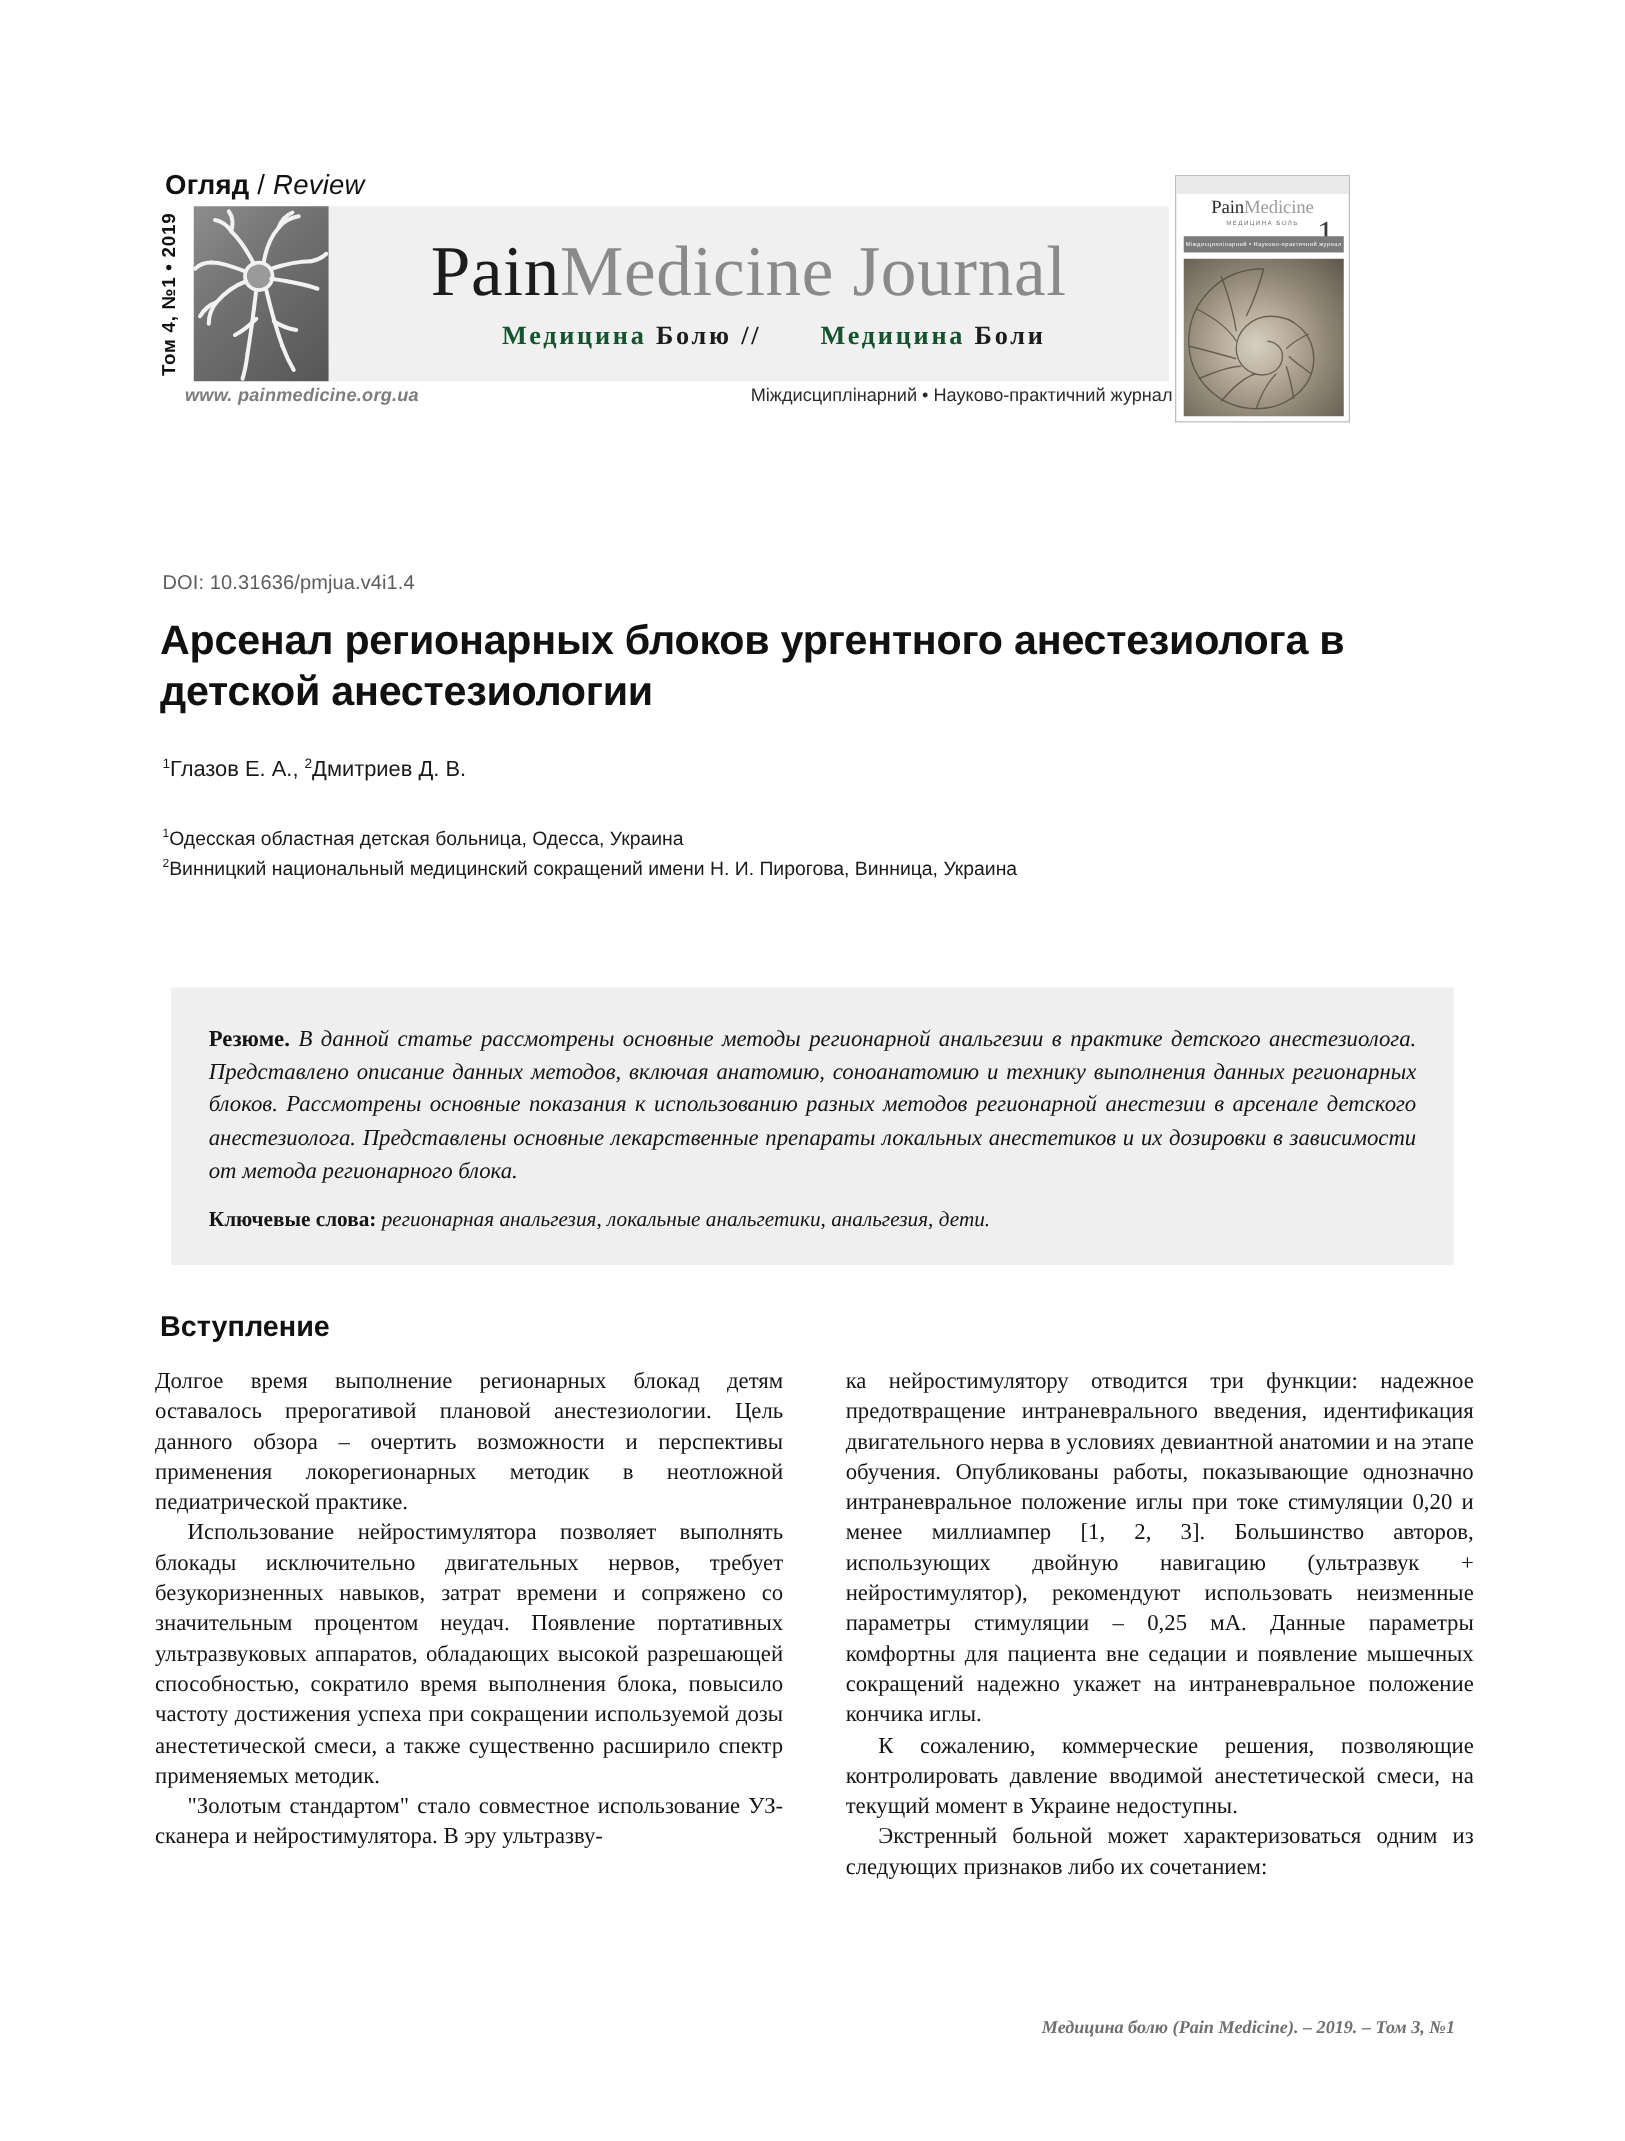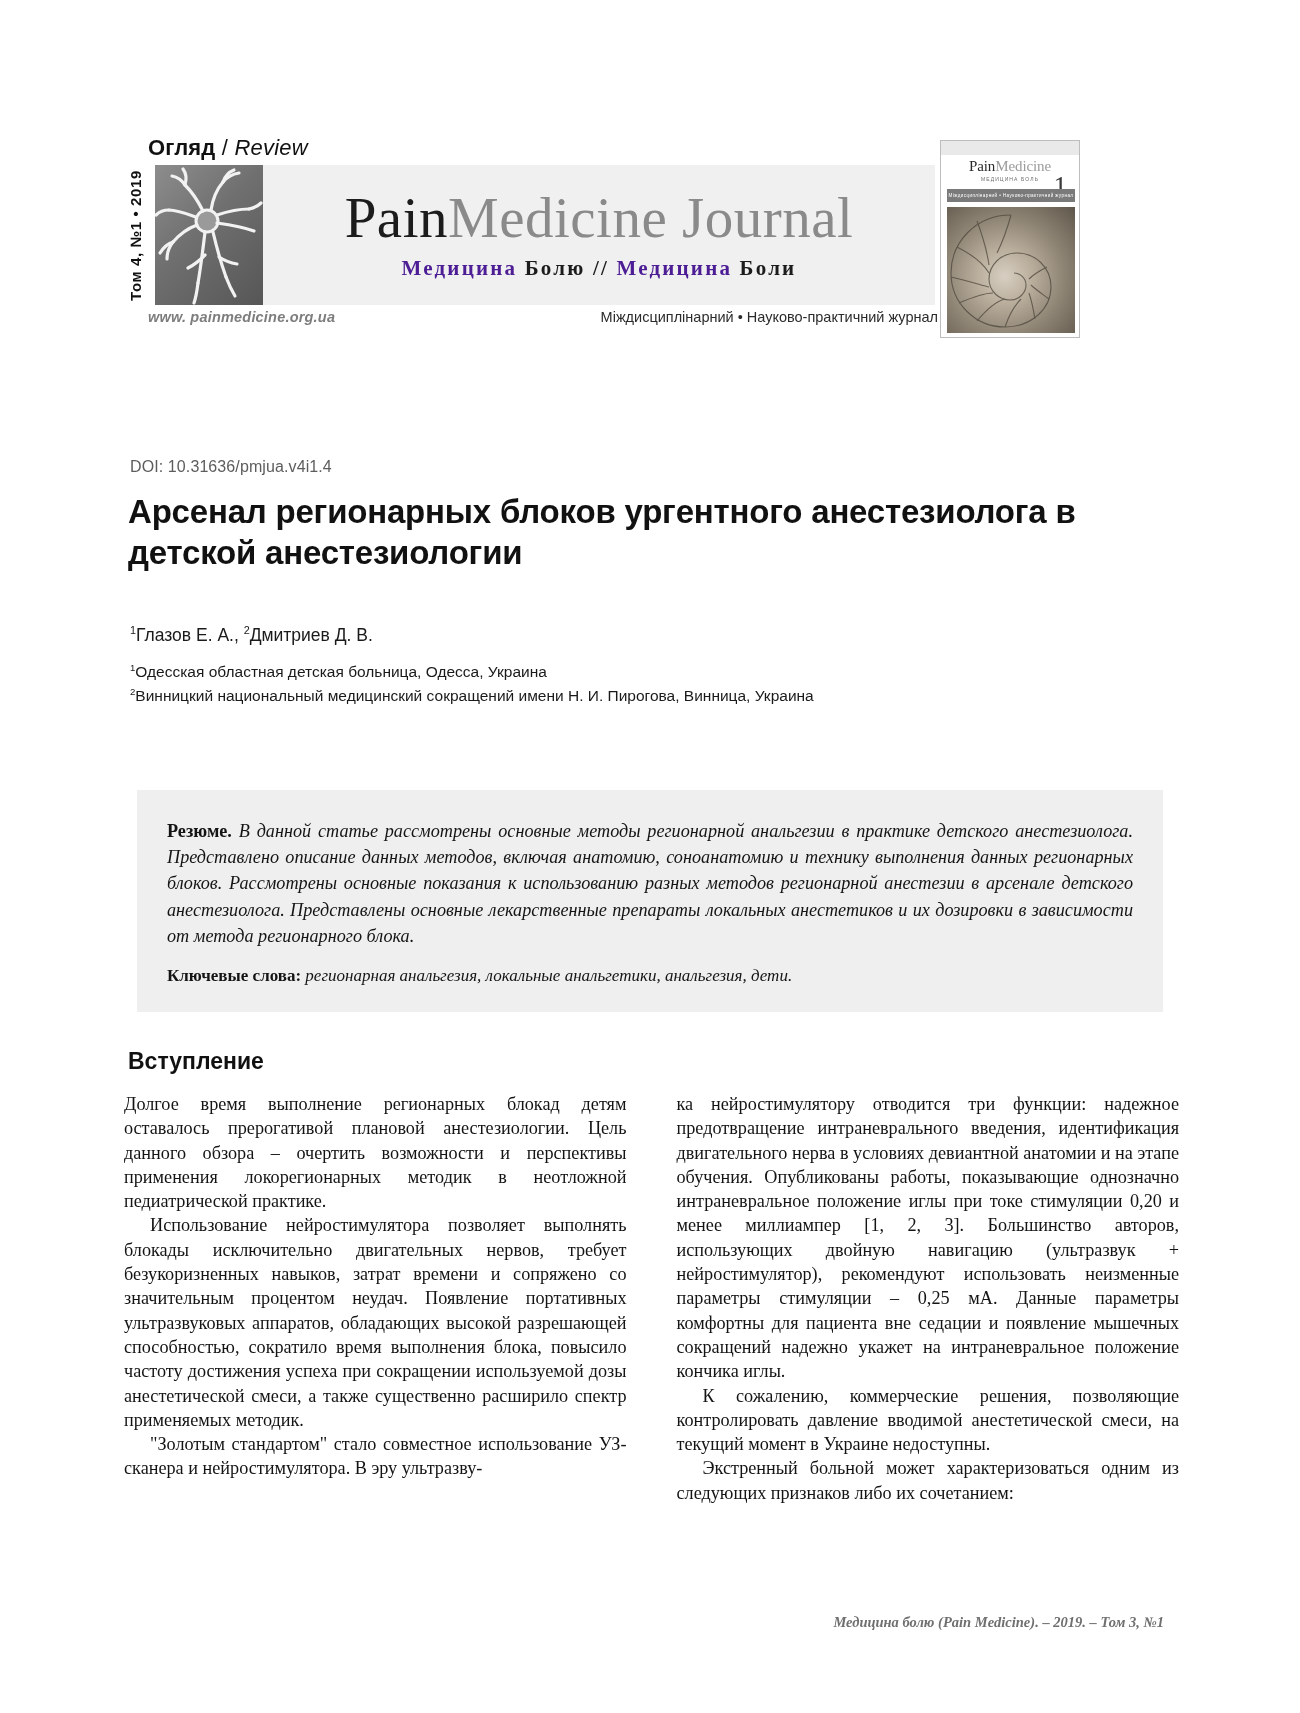--- a/index.html
+++ b/index.html
@@ -11,21 +11,21 @@
     position:relative;
     overflow:hidden;
   }
 
   
   .page { position:relative; width:1300px; height:1713px; padding:0; }
 
   .masthead-wrap { position:absolute; left:0; top:0; width:1300px; }
 
   .review-label {
-    position:absolute; left:148px; top:135px;
+    position:absolute; left:132px; top:135px;
     font-size:22px; letter-spacing:.2px; white-space:nowrap;
   }
   .review-label .ru { font-weight:bold; color:#111; }
   .review-label .sep { font-weight:normal; color:#111; }
   .review-label .en { font-style:italic; color:#111; }
 
   .vol-spine {
     position:absolute; left:122px; top:160px;
     width:26px; height:150px;
     display:flex; align-items:center; justify-content:center;
@@ -58,21 +58,21 @@
     font-size:57px; line-height:1.02; white-space:nowrap;
     letter-spacing:.5px;
   }
   .journal-title .dark { color:#1c1c1c; }
   .journal-title .gray { color:#8a8a8a; }
   .journal-sub {
     font-family:"Liberation Serif", serif;
     font-size:21px; letter-spacing:2.2px; margin-top:9px;
     white-space:nowrap;
   }
-  .journal-sub .gray { color:#4c1d95; font-weight:bold; }
+  .journal-sub .gray { color:#14532d; font-weight:bold;margin-left:40px; }
   .journal-sub .dark { color:#1c1c1c; font-weight:bold; }
 
   .cover-thumb {
     position:absolute; left:940px; top:140px;
     width:140px; height:198px;
     border:1px solid #bdbdbd;
     background:#ffffff; overflow:hidden;
   }
   .cover-inner { position:relative; width:100%; height:100%; }
   .cover-topband { position:absolute; left:0; top:0; width:100%; height:14px; background:#e9e9e9; }
@@ -121,21 +121,21 @@
     position:absolute; left:130px; top:458px;
     font-size:16px; color:#5d5d5d; letter-spacing:.1px;
   }
   .art-title {
     position:absolute; left:128px; top:492px; width:1000px;
     font-size:33px; font-weight:bold; line-height:1.24;
     color:#111; letter-spacing:-.2px;
   }
   .authors {
     position:absolute; left:130px; top:605px; width:900px;
-    font-size:17.5px; color:#1a1a1a;margin-top:20px;
+    font-size:17.5px; color:#1a1a1a;
   }
   .affils {
     position:absolute; left:130px; top:660px; width:960px;
     font-size:15.5px; line-height:1.56; color:#1a1a1a;
   }
   sup { font-size:62%; vertical-align:super; line-height:0; }
 
   .abstract-box {
     position:absolute; left:137px; top:790px;
     width:1026px; padding:28px 30px 26px 30px;

